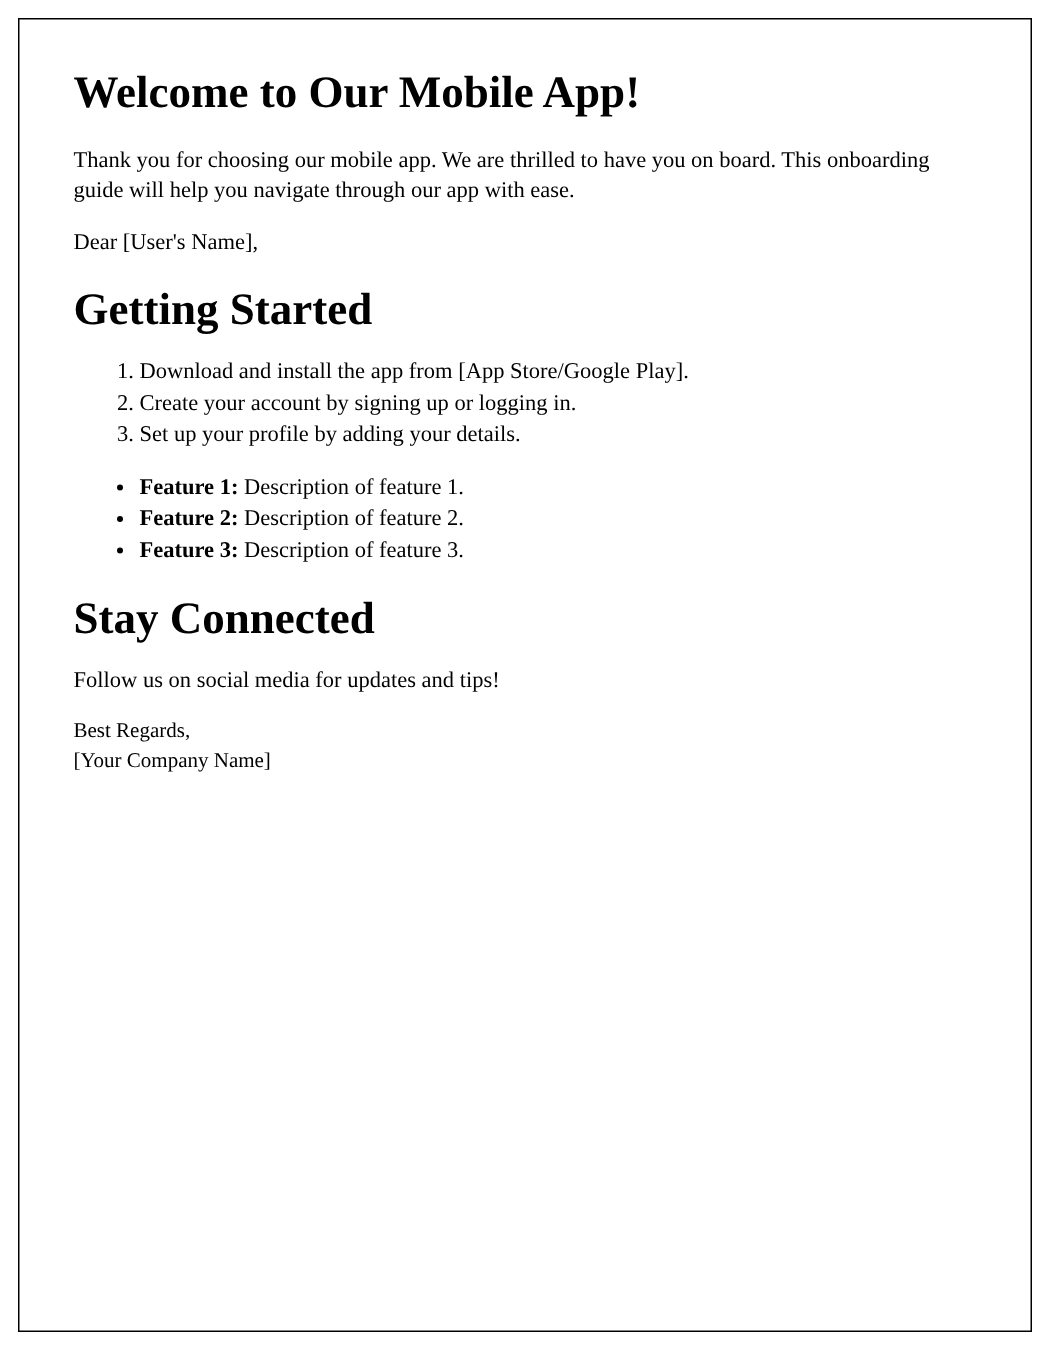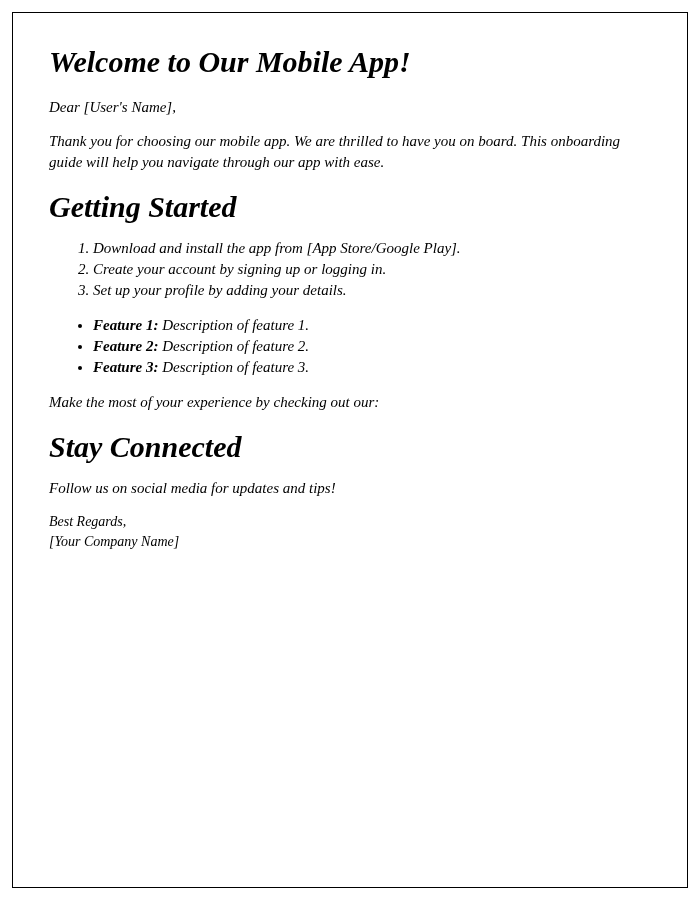--- a/index.html
+++ b/index.html
@@ -1,19 +1,18 @@
 <!DOCTYPE html>
 <html><head>
   <meta charset="utf-8">
   <style>
     * {
       margin: 0;
       padding: 0;
       box-sizing: border-box;
-      font-style: italic;
     }
     body {
       font-family: 'Times New Roman', Times, serif;
       background: #fff;
       width: 700px;
       height: 900px;
       padding: 12px;
     }
     .document {
       border: 1px solid #000;
@@ -52,38 +51,37 @@
       font-size: 14px;
       line-height: 1.4;
     }
   </style>
 </head>
 <body>
 
 <div class="document">
   <h1>Welcome to Our Mobile App!</h1>
 
+  <p>Thank you for choosing our mobile app. We are thrilled to have you on board. This onboarding guide will help you navigate through our app with ease.</p>
+
   <p>Dear [User's Name],</p>
-
-  <p>Thank you for choosing our mobile app. We are thrilled to have you on board. This onboarding guide will help you navigate through our app with ease.</p>
 
   <h2>Getting Started</h2>
   <ol>
     <li>Download and install the app from [App Store/Google Play].</li>
     <li>Create your account by signing up or logging in.</li>
     <li>Set up your profile by adding your details.</li>
   </ol>
 
   <ul>
     <li><span class="feature-label">Feature 1:</span><span> Description of feature 1.</span></li>
     <li><span class="feature-label">Feature 2:</span><span> Description of feature 2.</span></li>
     <li><span class="feature-label">Feature 3:</span><span> Description of feature 3.</span></li>
   </ul>
 
-  <p>Make the most of your experience by checking out our:</p>
 
   <h2>Stay Connected</h2>
   <p>Follow us on social media for updates and tips!</p>
 
   <div class="signature">
     <div>Best Regards,</div>
     <div>[Your Company Name]</div>
   </div>
 </div>
 

